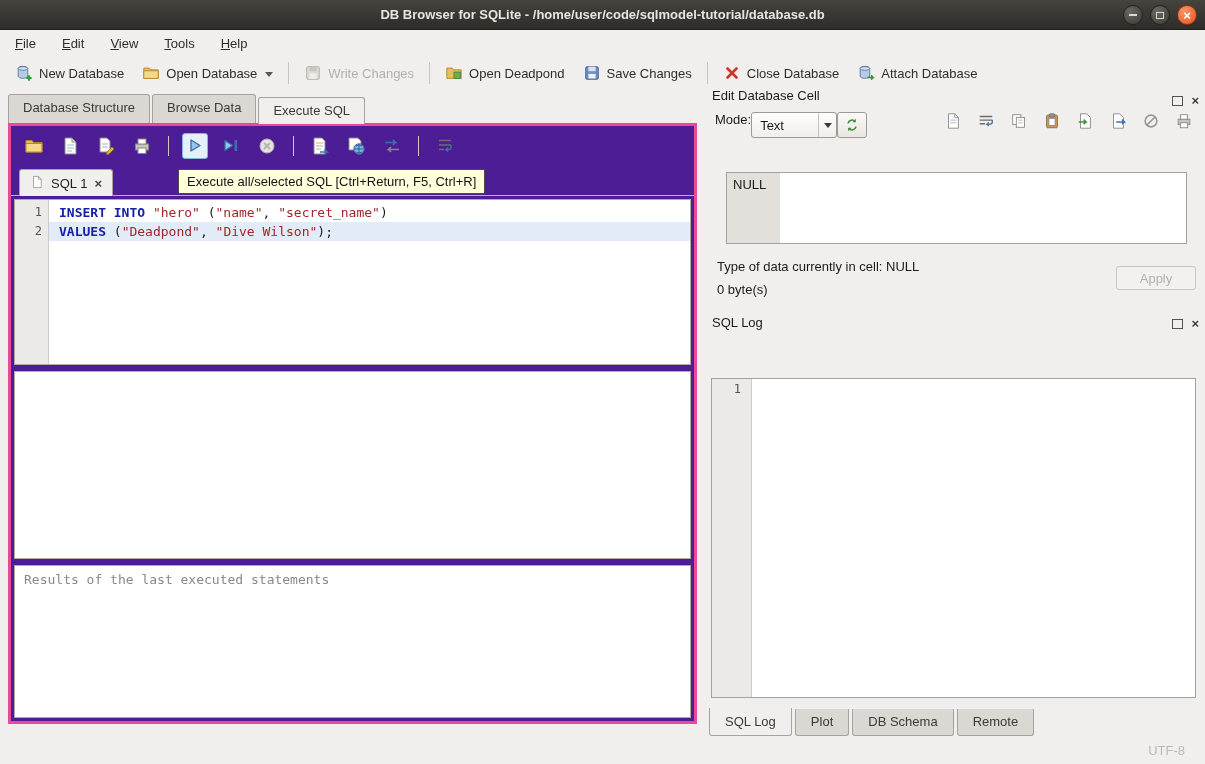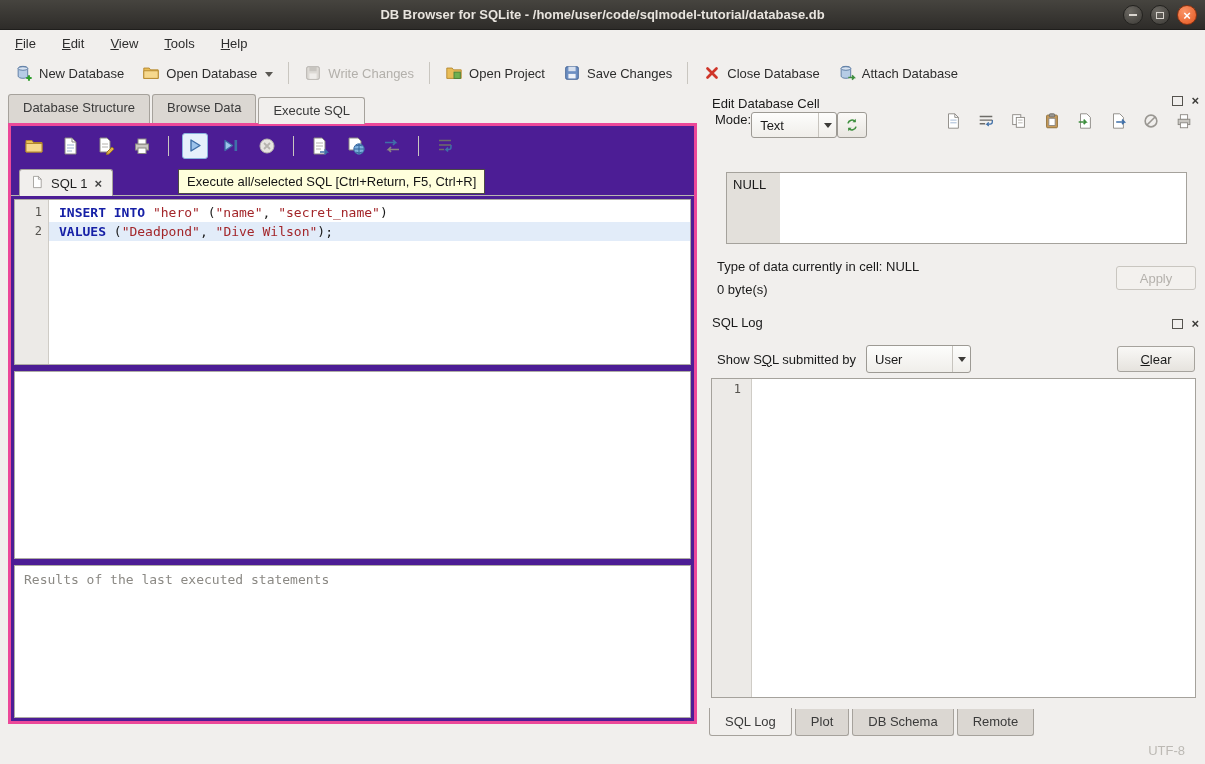--- a/index.html
+++ b/index.html
@@ -177,21 +177,21 @@
       <span>Write Changes</span>
     </div>
     <div class="tsep"></div>
     <div class="tbtn">
       <span class="ticon">
           <svg viewBox="0 0 20 20" width="18" height="18">
             <path d="M2 4.5h6l1.5 2H18v9.5H2z" fill="#e9bd57" stroke="#b3872c"></path>
             <rect x="10" y="9" width="7" height="7" fill="#6fb050" stroke="#47803a"></rect>
           </svg>
         </span>
-      <span>Open Project</span>
+      <span>Open Deadpond</span>
     </div>
     <div class="tbtn">
       <span class="ticon">
           <svg viewBox="0 0 20 20" width="18" height="18">
             <rect x="3" y="3" width="14" height="14" rx="1.5" fill="#6d8fc2" stroke="#3d5e91"></rect>
             <rect x="6" y="3" width="8" height="5" fill="#d7e0ee"></rect>
             <rect x="6" y="11" width="8" height="5" fill="#eef2f8"></rect>
           </svg>
         </span>
       <span>Save Changes</span>
@@ -329,21 +329,21 @@
         <span>Results of the last executed statements</span>
       </div>
 
     </div>
   </div>
 
   <div class="tooltip">Execute all/selected SQL [Ctrl+Return, F5, Ctrl+R]</div>
 
   <div class="right-panel">
 
-    <div class="dock-header" style="left:9px; top:8px;">Edit Database Cell</div>
+    <div class="dock-header" style="left:9px; top:0;">Edit Database Cell</div>
     <div class="dock-icons" style="right:6px; top:6px;">
       <span class="float-ico"></span>
       <span class="panel-x">×</span>
     </div>
 
     <div class="mode-row">
       <span class="label13">Mode:</span>
       <div class="combo" style="width:86px;">
         <span>Text</span>
         <span class="arrow-zone">
@@ -421,33 +421,20 @@
     <div class="type-row">Type of data currently in cell: NULL</div>
     <div class="btn apply-btn">Apply</div>
     <div class="bytes-row">0 byte(s)</div>
 
     <div class="dock-header" style="left:9px; top:227px;">SQL Log</div>
     <div class="dock-icons" style="right:6px; top:229px;">
       <span class="float-ico"></span>
       <span class="panel-x">×</span>
     </div>
 
-    <div class="show-row">
-      <span class="label13"><span>Show S</span><span class="mn">Q</span><span>L submitted by</span></span>
-      <div class="combo" style="width:105px; height:28px; margin-left:10px;">
-        <span>User</span>
-        <span class="arrow-zone">
-            <span class="arrow"></span>
-          </span>
-      </div>
-      <div class="btn clear-btn">
-          <span class="mn">C</span>
-          <span>lear</span>
-        </div>
-    </div>
 
     <div class="log-box">
       <div class="log-gutter">
         <div>1</div>
       </div>
       <div></div>
     </div>
 
     <div class="south-tabs">
       <div class="s-tab active">SQL Log</div>

